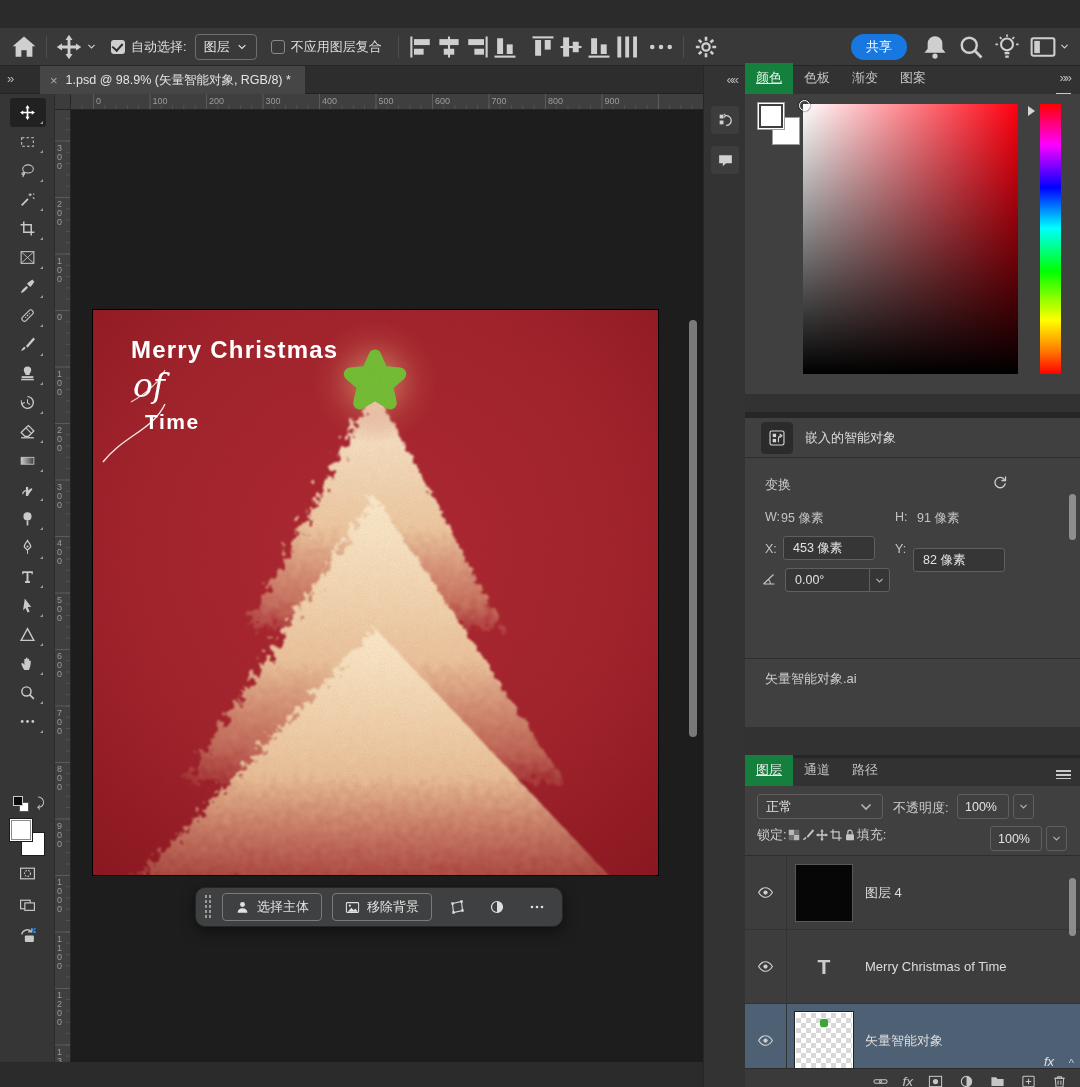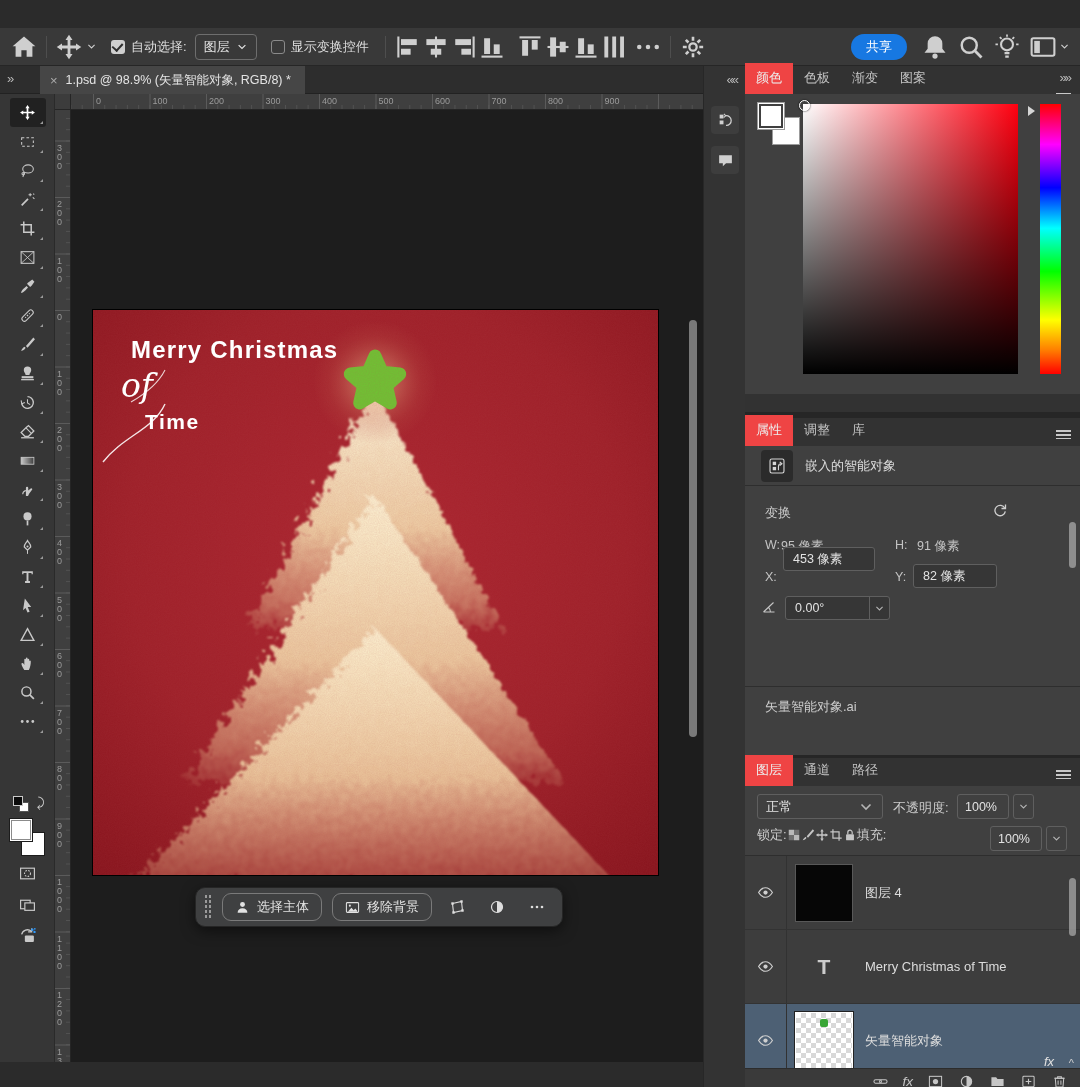--- a/index.html
+++ b/index.html
@@ -66,45 +66,45 @@
   #vruler { position:absolute; left:0; top:16px; width:16px; height:952px; background:#3f3f3f; border-right:1px solid #252525; overflow:hidden;
     background-image:linear-gradient(to bottom,#5b5b5b 0 1px,transparent 1px), linear-gradient(to bottom,#525252 0 1px,transparent 1px);
     background-size:16px 56.5px, 5px 11.3px; background-repeat:repeat-y; background-position:0 200px, 11px 200px; }
   .vlab { position:absolute; left:2px; font-size:9px; line-height:9px; color:#9b9b9b; white-space:pre-line; }
   #ruler-corner { position:absolute; left:0; top:0; width:16px; height:16px; background:#3c3c3c; border-right:1px solid #252525; border-bottom:1px solid #252525; }
 
   #card { position:absolute; left:38px; top:216px; width:565px; height:565px; overflow:hidden; box-shadow:0 0 0 1px #000; }
   #card svg.art { position:absolute; left:0; top:0; }
   .card-text { position:absolute; color:#fff; }
   #txt1 { left:38px; top:26px; font-size:24px; font-weight:bold; letter-spacing:1.2px; }
-  #txt2 { left:28px; top:56px; font-family:"DejaVu Serif","Liberation Serif",serif; font-style:italic; font-size:33px; font-weight:normal; }
+  #txt2 { left:40px; top:56px; font-family:"DejaVu Serif","Liberation Serif",serif; font-style:italic; font-size:33px; font-weight:normal; }
   #txt3 { left:52px; top:100px; font-size:21px; font-weight:bold; letter-spacing:1.5px; }
 
   #v-scroll { position:absolute; left:634px; top:226px; width:8px; height:417px; background:#8a8a8a; border-radius:4px; opacity:.85; }
 
   
   #taskbar { position:absolute; left:140px; top:793px; height:40px; background:#3f4041; border:1px solid #252525; border-radius:10px; display:flex; align-items:center; padding:0 10px 0 8px; gap:10px; box-shadow:0 4px 14px rgba(0,0,0,.5); }
   #drag-handle { width:8px; height:26px; background-image:radial-gradient(#9a9a9a 1px, transparent 1.1px); background-size:4px 5px; }
-  .task-btn { display:flex; align-items:center; gap:7px; border:1px solid #7a7a7a; border-radius:9px; height:28px; padding:0 12px; color:#e2e2e2; font-size:13px; white-space:nowrap; }
+  .task-btn { display:flex; align-items:center; gap:7px; border:1px solid #7a7a7a; border-radius:4px; height:28px; padding:0 12px; color:#e2e2e2; font-size:13px; white-space:nowrap; }
   .task-btn svg { width:15px; height:15px; }
   .task-ico { width:30px; height:28px; display:flex; align-items:center; justify-content:center; color:#dedede; }
   .task-ico svg { width:16px; height:16px; }
 
   
   #strip { position:absolute; left:703px; top:66px; width:42px; height:1021px; background:#333333; border-left:1px solid #272727; }
   #strip-collapse { position:absolute; right:8px; top:6px; color:#b9b9b9; font-size:13px; letter-spacing:-2px; }
   .strip-ico { position:absolute; left:7px; width:28px; height:28px; display:flex; align-items:center; justify-content:center; color:#d0d0d0; background:#3d3d3d; border-radius:4px; }
   .strip-ico svg { width:17px; height:17px; }
 
   
   #right { position:absolute; left:745px; top:66px; width:335px; height:1021px; background:#262626; }
   .panel { position:absolute; left:0; width:335px; background:#323232; }
   .tabs { display:flex; align-items:flex-end; height:28px; background:#323232; }
   .ptab { padding:6px 11px 7px; font-size:13px; color:#c4c4c4; }
-  .ptab.active { background:#ef4444; color:#ececec; }
+  .ptab.active { background:#15803d; color:#ececec;text-decoration:underline; }
   .panel-body { background:#404040; position:relative; }
   .hamburger-lines { position:absolute; right:9px; width:15px; }
   .hamburger-lines div { height:1.6px; background:#c9c9c9; margin:2.2px 0; }
   #panels-collapse { position:absolute; right:10px; top:4px; color:#b9b9b9; font-size:13px; letter-spacing:-2px; z-index:3; }
 
   
   #panel-color { top:0; height:346px; }
   #color-body { height:300px; }
   #cp-swatches { position:absolute; left:12px; top:8px; width:48px; height:48px; }
   #cp-swatches .sq { position:absolute; width:28px; height:28px; background:#fff; }
@@ -193,21 +193,21 @@
     <div class="dropdown">
       <span>图层</span>
       <span class="ico">
           <svg viewBox="0 0 16 16" aria-hidden="true">
             <path d="M3.5 5.5 8 10 12.5 5.5" fill="none" stroke="currentColor" stroke-width="1.6"></path>
           </svg>
         </span>
     </div>
     <div style="width:14px"></div>
     <div class="checkbox off"></div>
-    <div class="opt-label">显示变换控件</div>
+    <div class="opt-label">不应用图层复合</div>
     <div class="sep"></div>
     <div class="opt-ico">
         <svg viewBox="0 0 16 16" aria-hidden="true">
           <path d="M2.5 2V14" stroke="currentColor" stroke-width="1.2"></path>
           <rect x="4" y="3.5" width="9" height="3.4" fill="currentColor"></rect>
           <rect x="4" y="9" width="5.5" height="3.4" fill="currentColor"></rect>
         </svg>
       </div>
     <div class="opt-ico">
         <svg viewBox="0 0 16 16" aria-hidden="true">
@@ -718,30 +718,20 @@
         </div>
         <div id="cp-grad">
           <div id="cp-cursor"></div>
         </div>
         <div id="cp-hue-ptr"></div>
         <div id="cp-hue"></div>
       </div>
     </div>
 
     <div id="panel-props" class="panel">
-      <div class="tabs" style="position:relative">
-        <div class="ptab active">属性</div>
-        <div class="ptab">调整</div>
-        <div class="ptab">库</div>
-        <div class="hamburger-lines" style="top:10px">
-            <div></div>
-            <div></div>
-            <div></div>
-          </div>
-      </div>
       <div id="props-sub">
         <div id="so-badge">
             <svg viewBox="0 0 16 16" aria-hidden="true">
               <rect x="1.8" y="1.8" width="12.4" height="12.4" rx="1.5" fill="none" stroke="currentColor"></rect>
               <rect x="4.2" y="4.2" width="3" height="3" fill="currentColor"></rect>
               <rect x="4.2" y="8.8" width="3" height="3" fill="currentColor"></rect>
               <path d="M9.3 11.8V8.5A2.5 2.5 0 0 1 11.8 6" fill="none" stroke="currentColor"></path>
               <path d="M10.4 4.3 12.4 6 10.4 7.7" fill="none" stroke="currentColor"></path>
             </svg>
           </div>
@@ -753,23 +743,23 @@
             <svg viewBox="0 0 16 16" aria-hidden="true">
               <path d="M12.8 6.2A5.2 5.2 0 1 0 13.3 9.3" fill="none" stroke="currentColor" stroke-width="1.3"></path>
               <path d="M13.5 2.5V6.5H9.5" fill="none" stroke="currentColor" stroke-width="1.3"></path>
             </svg>
           </div>
         <div class="prop-dim" style="left:20px; top:52px">W:</div>
         <div class="prop-dim" style="left:36px; top:52px">95 像素</div>
         <div class="prop-dim" style="left:150px; top:52px">H:</div>
         <div class="prop-dim" style="left:172px; top:52px">91 像素</div>
         <div class="prop-dim" style="left:20px; top:84px">X:</div>
-        <div class="field" style="left:38px; top:61px; width:92px">453 像素</div>
+        <div class="field" style="left:38px; top:78px; width:92px">453 像素</div>
         <div class="prop-dim" style="left:150px; top:84px">Y:</div>
-        <div class="field" style="left:168px; top:78px; width:84px">82 像素</div>
+        <div class="field" style="left:168px; top:90px; width:92px">82 像素</div>
         <div class="ico" style="position:absolute; left:16px; top:113px; color:#c6c6c6">
             <svg viewBox="0 0 16 16" aria-hidden="true">
               <path d="M2.5 13 12.5 3.5M2.5 13H13.5M9.5 13A7 7 0 0 0 7.5 8.3" fill="none" stroke="currentColor" stroke-width="1.1"></path>
             </svg>
           </div>
         <div class="field" style="left:40px; top:110px; width:105px">
           <span>0.00°</span>
           <span class="chevcell">
               <svg viewBox="0 0 16 16" aria-hidden="true">
                 <path d="M3.5 5.5 8 10 12.5 5.5" fill="none" stroke="currentColor" stroke-width="1.6"></path>

